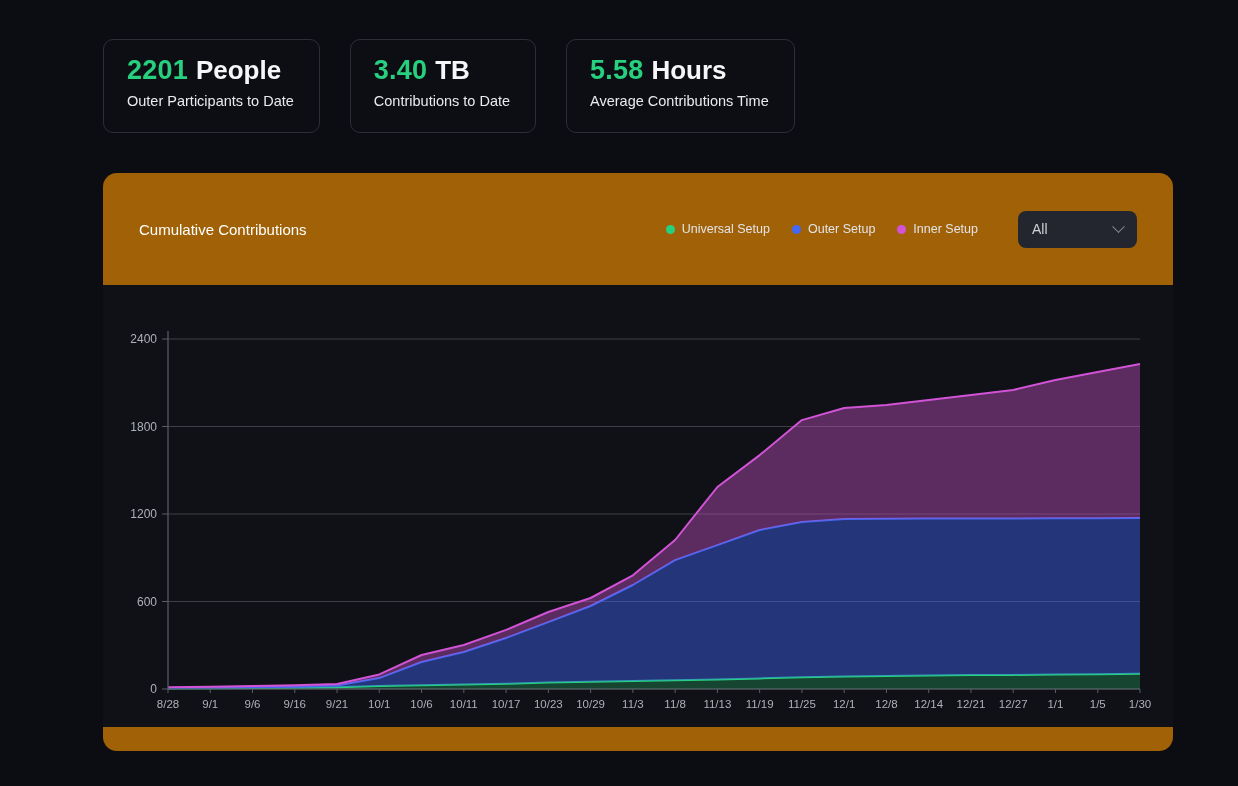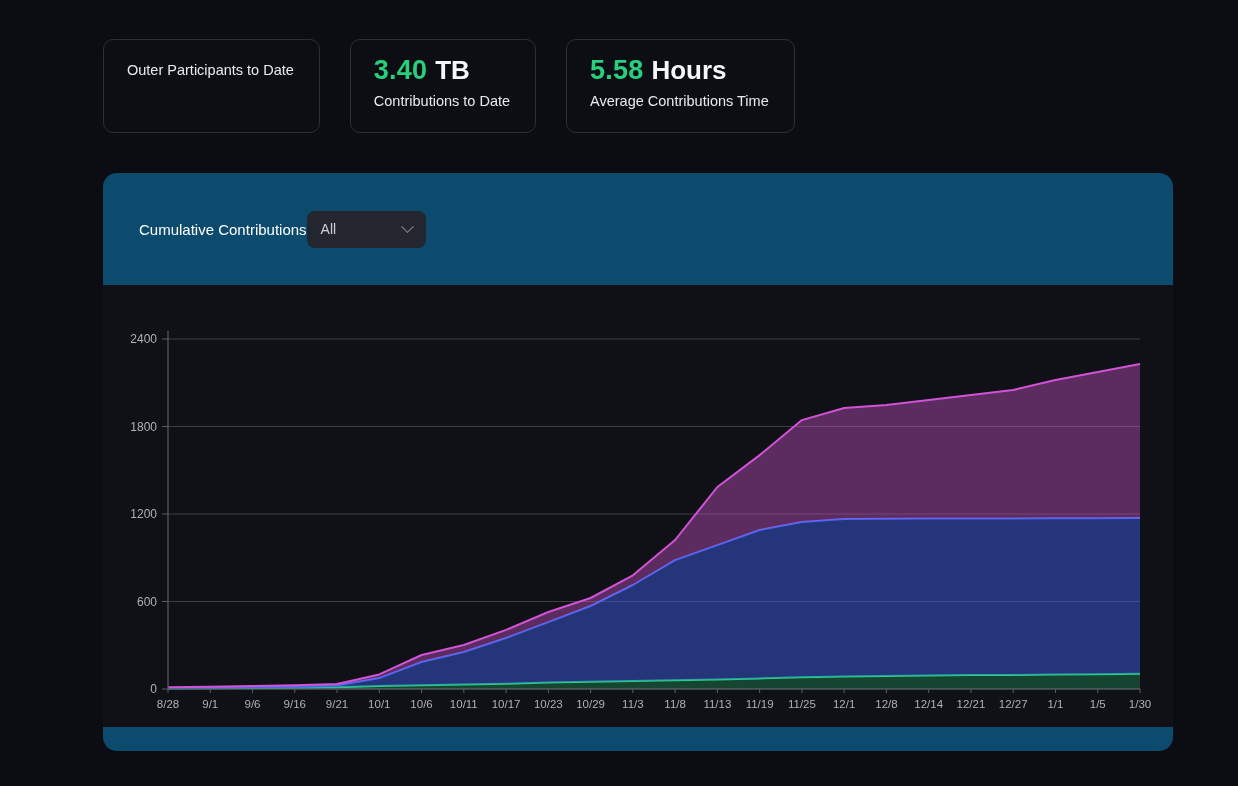--- a/index.html
+++ b/index.html
@@ -19,21 +19,21 @@
     min-height:94px;
   }
   .stat-headline{display:flex;align-items:baseline;}
   .stat-value{font-size:27px;font-weight:700;color:#26d07e;letter-spacing:.2px;}
   .stat-unit{font-size:26px;font-weight:700;color:#f5f6f8;margin-left:8px;}
   .stat-label{margin-top:7px;font-size:14.5px;color:#e9eaee;}
   
   .panel{
     margin:40px 0 0 103px;
     width:1070px;height:578px;
-    background:#0c4a6e;border-radius:14px;
+    background:#a16207;border-radius:14px;
     overflow:hidden;box-sizing:border-box;
     display:flex;flex-direction:column;
   }
   .panel-header{height:112px;flex:0 0 112px;display:flex;align-items:center;padding:0 36px;}
   .panel-title{font-size:15px;font-weight:500;color:#ffffff;}
   .legend{display:flex;align-items:center;gap:22px;margin-left:auto;margin-right:40px;}
   .legend-item{display:flex;align-items:center;gap:7px;font-size:12.5px;color:#e2e4e8;cursor:pointer;}
   .legend-dot{width:9px;height:9px;border-radius:50%;flex:0 0 9px;}
   .dropdowns{display:flex;gap:12px;}
   .dropdown{
@@ -52,20 +52,24 @@
   .chart-area{flex:0 0 442px;height:442px;background:#101116;}
   .chart-svg{display:block;}
   .chart-svg text{font-family:"Liberation Sans","DejaVu Sans",sans-serif;}
   .panel-footer-pad{flex:1;}
 </style>
 </head>
 <body>
 
 <div class="stats-row">
   <div class="stat-card">
+    <div class="stat-headline">
+      <span class="stat-value">2201</span>
+      <span class="stat-unit">People</span>
+    </div>
     <div class="stat-label">Outer Participants to Date</div>
   </div>
   <div class="stat-card">
     <div class="stat-headline">
       <span class="stat-value">3.40</span>
       <span class="stat-unit">TB</span>
     </div>
     <div class="stat-label">Contributions to Date</div>
   </div>
   <div class="stat-card">
@@ -73,20 +77,34 @@
       <span class="stat-value">5.58</span>
       <span class="stat-unit">Hours</span>
     </div>
     <div class="stat-label">Average Contributions Time</div>
   </div>
 </div>
 
 <div class="panel">
   <div class="panel-header">
     <div class="panel-title">Cumulative Contributions</div>
+    <div class="legend" id="legend">
+        <div class="legend-item">
+          <span class="legend-dot" style="background: rgb(38, 208, 126);"></span>
+          <span>Universal Setup</span>
+        </div>
+        <div class="legend-item">
+          <span class="legend-dot" style="background: rgb(68, 104, 242);"></span>
+          <span>Outer Setup</span>
+        </div>
+        <div class="legend-item">
+          <span class="legend-dot" style="background: rgb(209, 83, 214);"></span>
+          <span>Inner Setup</span>
+        </div>
+      </div>
     <div class="dropdowns">
       <div class="dropdown filter">
         <span>All</span>
         <span class="chev"></span>
       </div>
     </div>
   </div>
   <div class="chart-area">
     <svg id="chart-svg" class="chart-svg" width="1070" height="442" viewBox="0 0 1070 442">
         <line x1="65" x2="1037" y1="404" y2="404" stroke="#3c4046" stroke-width="1"></line>

